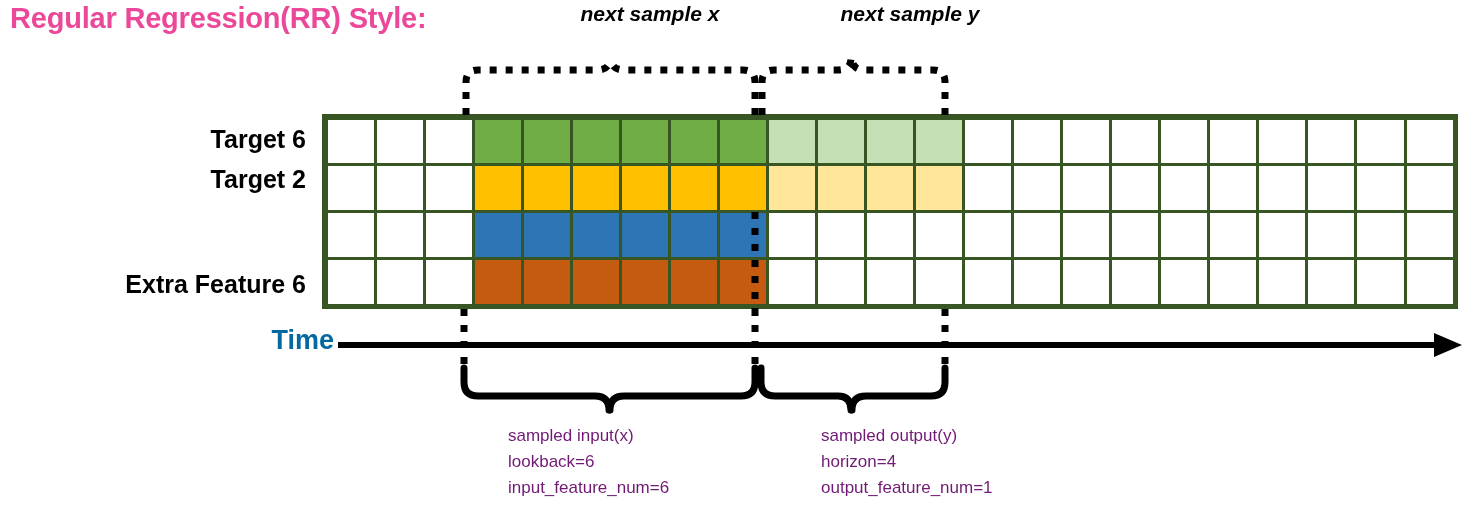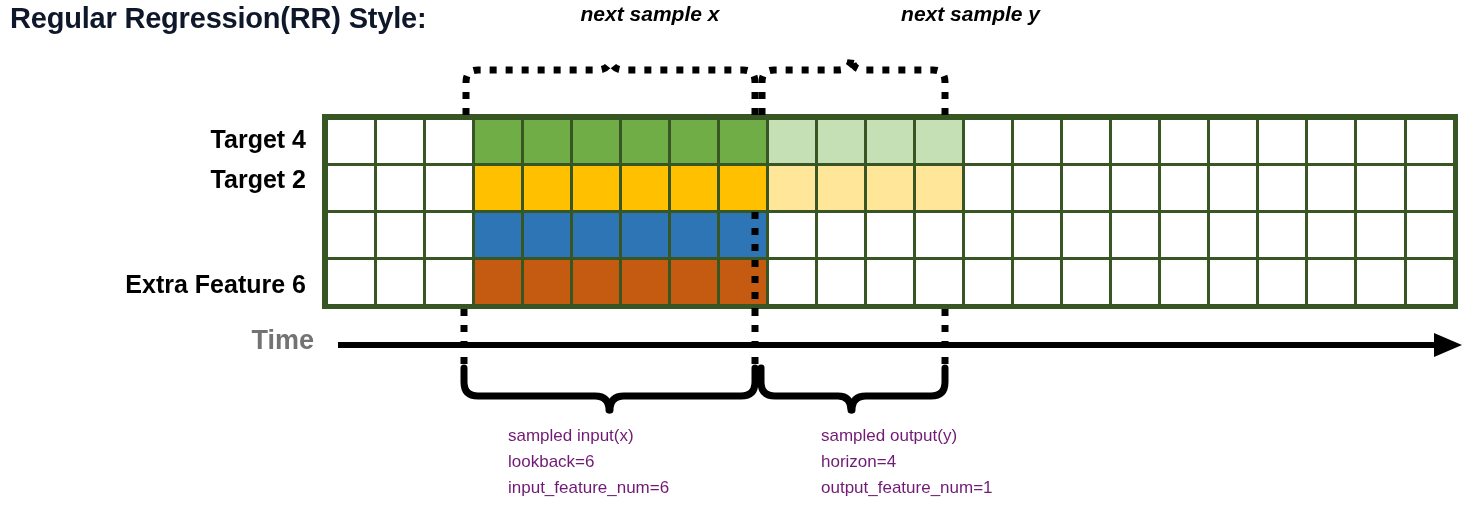--- a/index.html
+++ b/index.html
@@ -18,21 +18,21 @@
     overflow: hidden;
   }
 
   
   #title {
     position: absolute;
     left: 10px;
     top: 2px;
     font-size: 29px;
     font-weight: bold;
-    color: #0f172a;
+    color: #ec4899;
     letter-spacing: -0.2px;
     white-space: nowrap;
   }
 
   
   .row-label {
     position: absolute;
     right: 0;
     width: 320px;
     text-align: right;
@@ -81,27 +81,27 @@
   .c-green    { background: #70ad47; }
   .c-lgreen   { background: #c5e0b4; }
   .c-amber    { background: #ffc000; }
   .c-lamber   { background: #ffe699; }
   .c-blue     { background: #2e75b6; }
   .c-orange   { background: #c55a11; }
 
   
   #time-label {
     position: absolute;
-    left: 104px;
+    left: 124px;
     top: 325px;
     width: 210px;
     text-align: right;
     font-size: 27px;
     font-weight: bold;
-    color: #737373;
+    color: #0369a1;
     white-space: nowrap;
   }
   #time-axis {
     position: absolute;
     left: 338px;
     top: 330px;
     width: 1124px;
     height: 32px;
   }
 
@@ -135,21 +135,21 @@
   }
 </style>
 </head>
 <body>
 
 <div id="canvas">
 
   <div id="title">Regular Regression(RR) Style:</div>
 
   <div id="labels-col">
-    <div class="row-label" style="top:0px;position:absolute;">Target 4</div>
+    <div class="row-label" style="top:0px;position:absolute;">Target 6</div>
     <div class="row-label" style="top:40px;position:absolute;">Target 2</div>
     <div class="row-label" style="top:145px;position:absolute;">Extra Feature 6</div>
   </div>
 
   <div id="grid">
       <div class="grid-row">
         <div class="cell c-white"></div>
         <div class="cell c-white"></div>
         <div class="cell c-white"></div>
         <div class="cell c-green"></div>
@@ -250,21 +250,21 @@
       </div>
     </div>
 
   <div id="time-label">Time</div>
   <svg id="time-axis" viewBox="0 0 1124 32">
     <line x1="0" y1="15" x2="1102" y2="15" stroke="#000" stroke-width="6"></line>
     <polygon points="1096,3 1124,15 1096,27" fill="#000"></polygon>
   </svg>
 
   <div class="top-anno" style="left:500px; top:2px; width:300px;">next sample x</div>
-  <div class="top-anno" style="left:740px; top:2px; width:300px;text-align:right;">next sample y</div>
+  <div class="top-anno" style="left:760px; top:2px; width:300px;">next sample y</div>
 
   <div class="bottom-anno" style="left:508px; top:423px;">
     <div>sampled input(x)</div>
     <div>lookback=6</div>
     <div>input_feature_num=6</div>
   </div>
   <div class="bottom-anno" style="left:821px; top:423px;">
     <div>sampled output(y)</div>
     <div>horizon=4</div>
     <div>output_feature_num=1</div>

